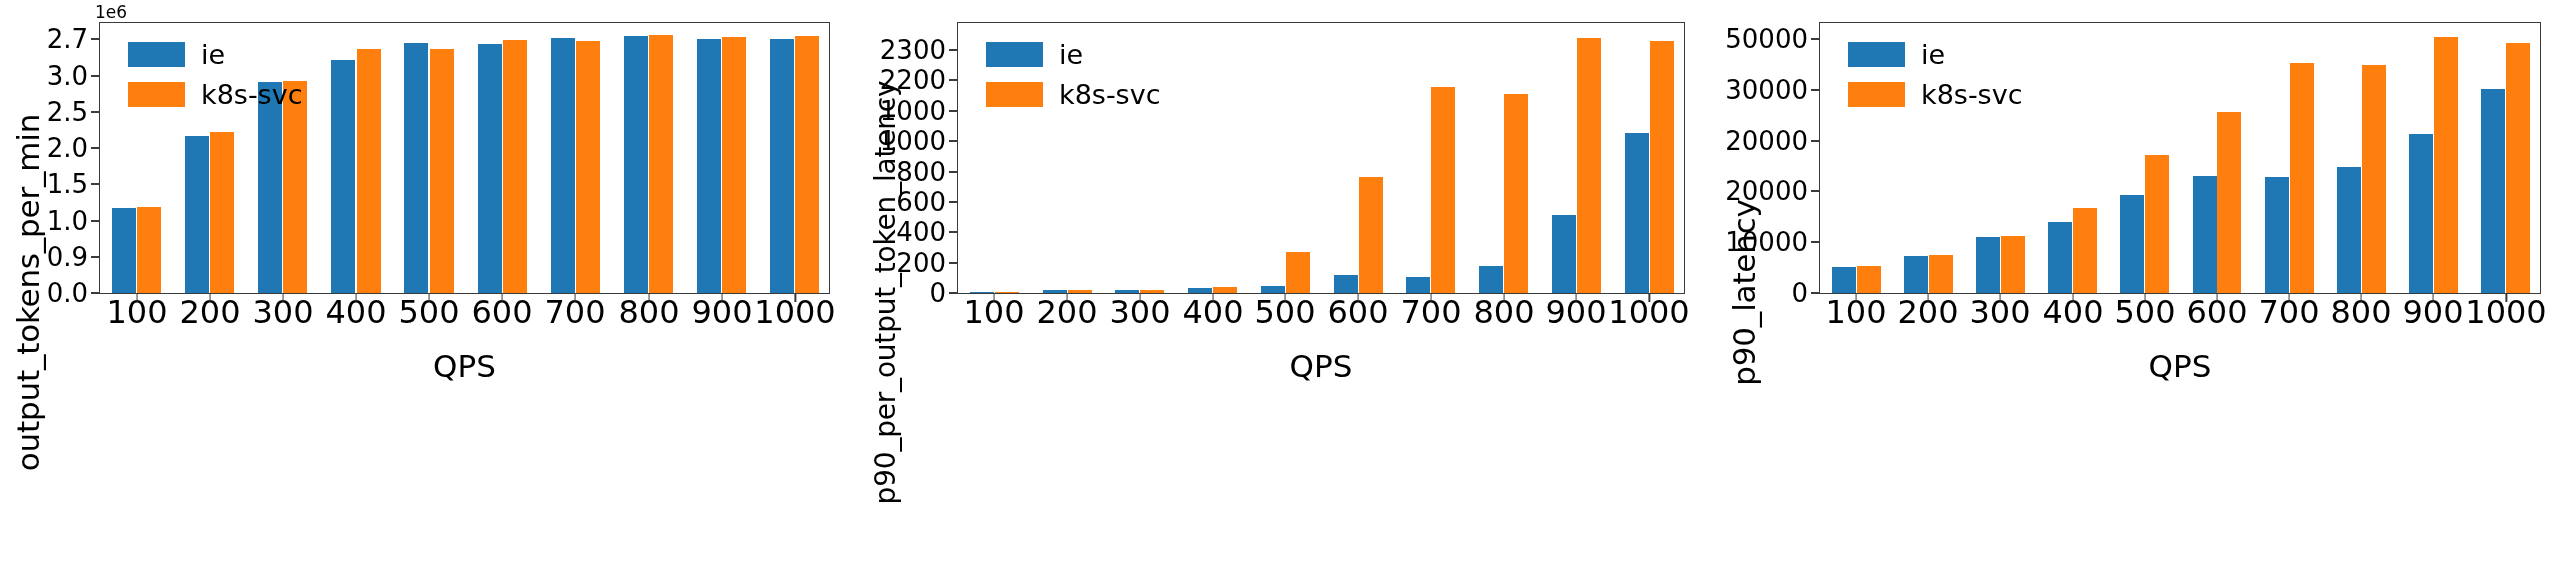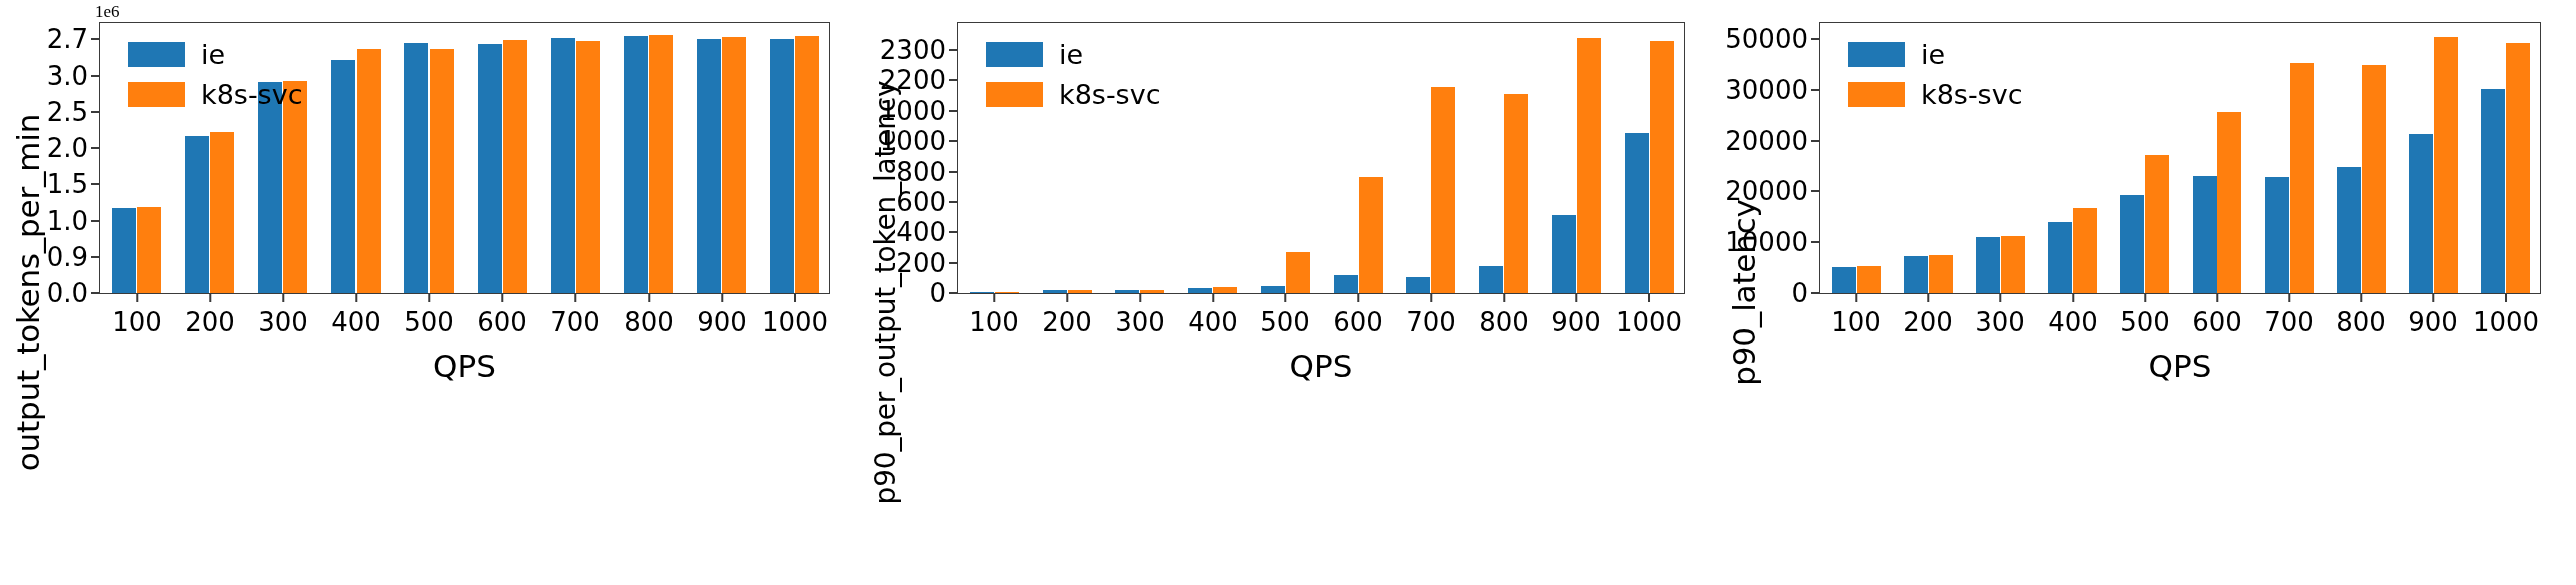--- a/index.html
+++ b/index.html
@@ -77,22 +77,21 @@
     transform:translateX(-50%);
     text-align:center;
   }
   .xtick .tmark{
     position:absolute;left:50%;top:0;
     width:1.8px;height:9px;background:#3a3a3a;
     transform:translateX(-50%);
   }
   .xtick .tlabel{
     display:block;
-    margin-top:14px;
-    font-size:26px;color:#000;
+    font-size:32px;color:#000;
     white-space:nowrap;
   }
 
   
   .xlabel{
     position:absolute;
     text-align:center;
     font-size:31px;color:#000;
     white-space:nowrap;
   }
@@ -122,21 +121,21 @@
     font-size:27px;color:#000;white-space:nowrap;line-height:1;
   }
 </style>
 </head>
 <body>
 
 <div class="figure">
 
   <div class="panel p1">
     <div class="ylabel">output_tokens_per_min</div>
-    <div class="offset-text" id="off1" style="left: 95px; top: 2px; font-family: Liberation Serif, serif;">1e6</div>
+    <div class="offset-text" id="off1" style="left: 95px; top: 2px;">1e6</div>
     <div class="plot" id="plot1" style="left: 99px; top: 22px; width: 731px; height: 272px;">
       <div class="bars" id="bars1">
           <div class="bar" style="background: rgb(31, 119, 180); width: 24px; height: 85px; left: 12px;"></div>
           <div class="bar" style="background: rgb(255, 127, 14); width: 24px; height: 86px; left: 37px;"></div>
           <div class="bar" style="background: rgb(31, 119, 180); width: 24px; height: 157px; left: 85px;"></div>
           <div class="bar" style="background: rgb(255, 127, 14); width: 24px; height: 161px; left: 110px;"></div>
           <div class="bar" style="background: rgb(31, 119, 180); width: 24px; height: 211px; left: 158px;"></div>
           <div class="bar" style="background: rgb(255, 127, 14); width: 24px; height: 212px; left: 183px;"></div>
           <div class="bar" style="background: rgb(31, 119, 180); width: 24px; height: 233px; left: 231px;"></div>
           <div class="bar" style="background: rgb(255, 127, 14); width: 24px; height: 244px; left: 257px;"></div>

